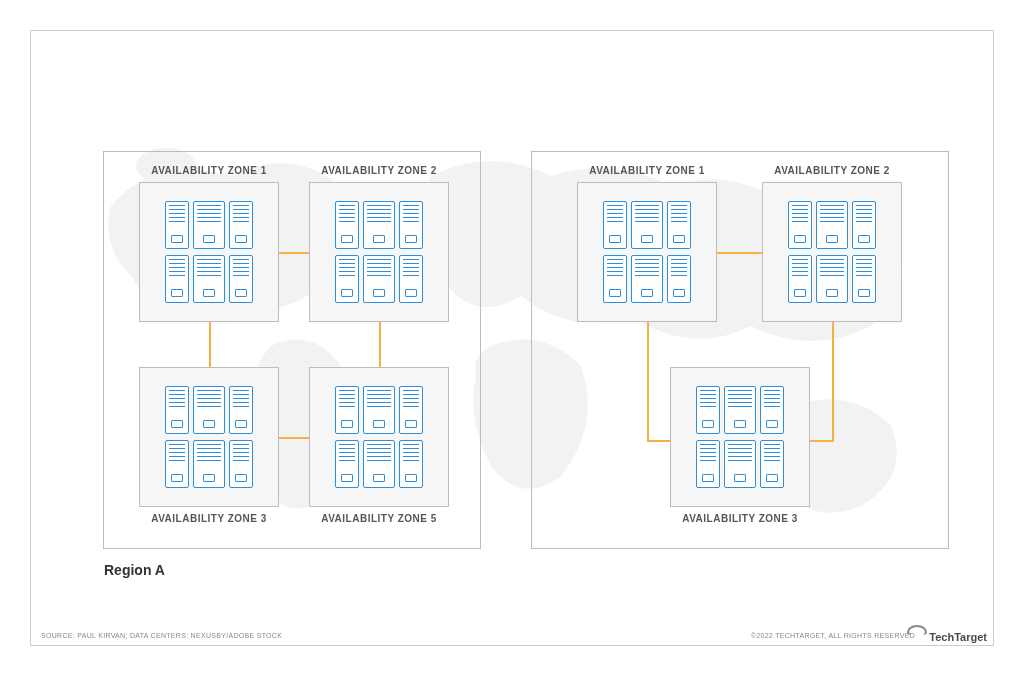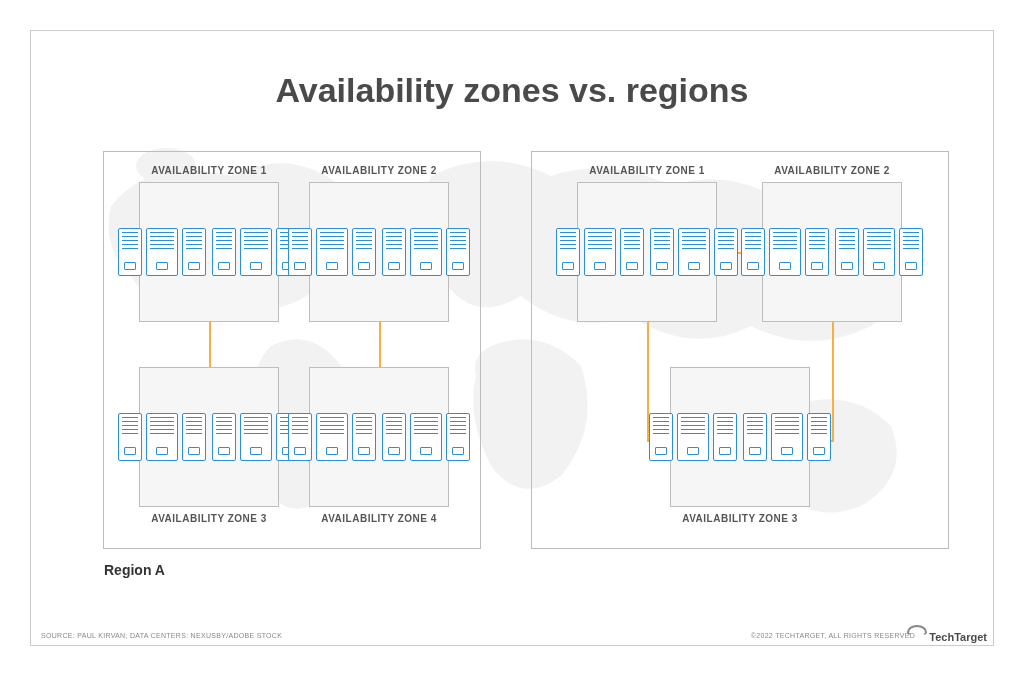--- a/index.html
+++ b/index.html
@@ -55,21 +55,21 @@
       font-size: 14px;
       color: #333;
     }
     .az {
       position: absolute;
       width: 140px;
       height: 140px;
       border: 1px solid #bdbdbd;
       background: #f6f6f6;
       display: flex;
-      flex-direction: row;
+      flex-direction: column;
       align-items: center;
       justify-content: center;
       gap: 6px;
       z-index: 3;
     }
     .az-label {
       position: absolute;
       font-size: 10px;
       letter-spacing: 0.5px;
       color: #555;
@@ -171,21 +171,20 @@
       border-bottom-color: transparent;
       position: relative;
       top: -6px;
     }
   </style>
 </head>
 <body>
 
 <div class="canvas">
 
-  <h1 class="title">Availability zones vs. regions</h1>
 
   <svg class="map-bg" viewBox="0 0 884 420" preserveAspectRatio="none">
     <g fill="#888">
       <path d="M40,80 Q80,30 160,50 Q220,20 270,60 Q300,100 250,160 Q200,200 150,170 Q90,200 60,150 Q30,120 40,80 Z"></path>
       <path d="M200,220 Q240,200 270,240 Q290,300 260,360 Q230,400 200,370 Q175,320 185,270 Q180,240 200,220 Z"></path>
       <path d="M360,50 Q420,20 480,50 Q540,30 600,60 Q660,40 720,80 Q780,60 820,110 Q850,160 800,200 Q740,230 680,200 Q620,230 560,190 Q500,210 450,170 Q400,200 370,150 Q340,100 360,50 Z"></path>
       <path d="M420,220 Q470,200 510,240 Q530,300 490,350 Q450,380 420,340 Q395,290 405,250 Q400,230 420,220 Z"></path>
       <path d="M720,280 Q780,260 820,300 Q840,350 790,380 Q740,400 710,360 Q690,320 720,280 Z"></path>
       <ellipse cx="95" cy="40" rx="30" ry="18"></ellipse>
       <ellipse cx="395" cy="95" rx="20" ry="15"></ellipse>
@@ -242,21 +241,21 @@
       <div class="server-row">
           <div class="server"></div>
           <div class="server wide"></div>
           <div class="server"></div>
         </div>
       <div class="server-row">
           <div class="server"></div>
           <div class="server wide"></div>
           <div class="server"></div>
         </div>
-      <span class="az-label bottom">AVAILABILITY ZONE 4</span>
+      <span class="az-label bottom">AVAILABILITY ZONE 5</span>
     </div>
 
     <div class="region-label">Region A</div>
   </div>
 
   <div class="region region-b">
     <div class="line b-h1"></div>
     <div class="line b-v1"></div>
     <div class="line b-h3"></div>
     <div class="line b-v2"></div>

